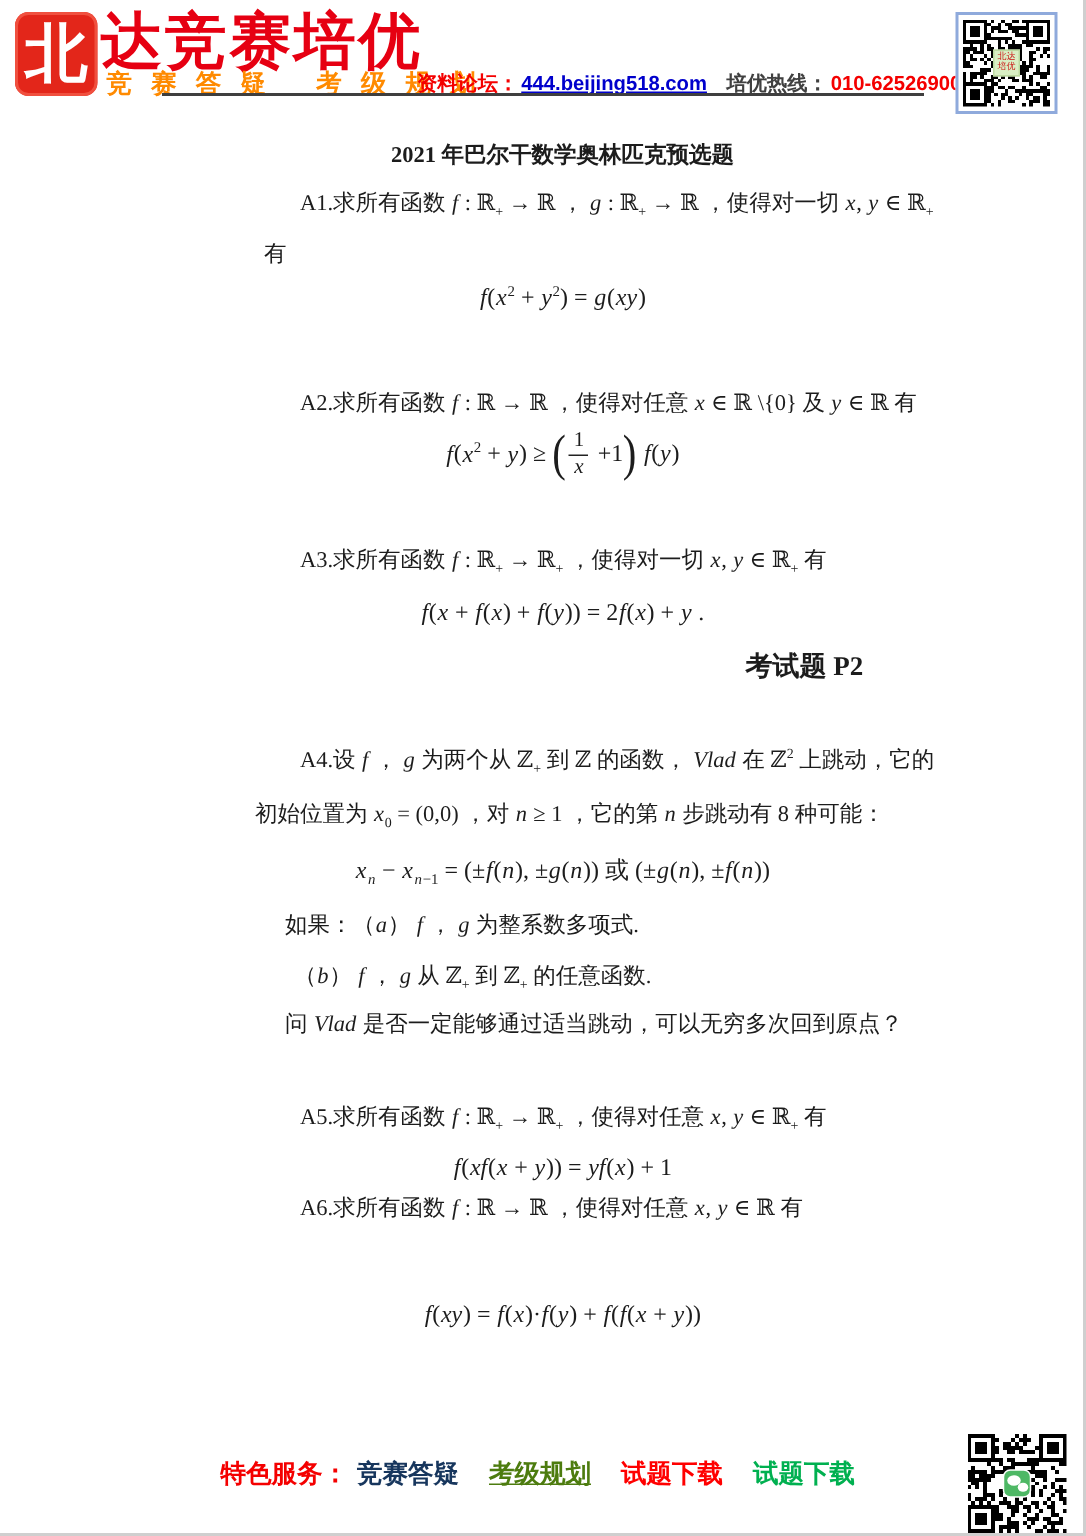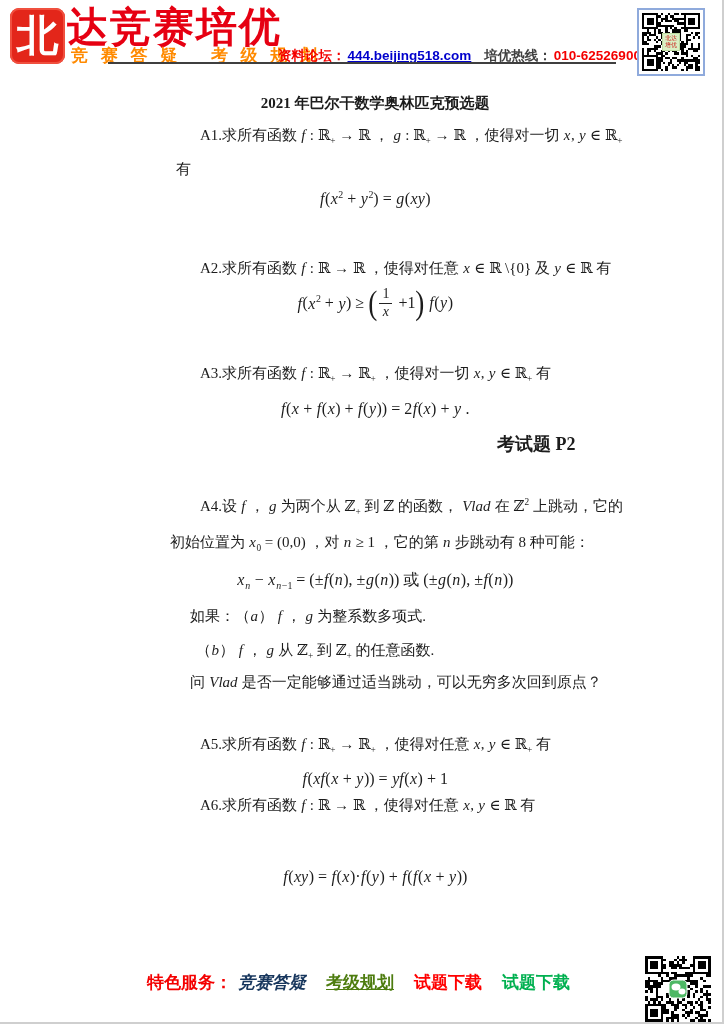--- a/index.html
+++ b/index.html
@@ -353,21 +353,21 @@
   <div class="line math" style="left:196px;top:641px;">（<i>b</i>） <i>f</i> ， <i>g</i> 从 ℤ<sub>+</sub> 到 ℤ<sub>+</sub> 的任意函数.</div>
   <div class="line math" style="left:190px;top:673px;">问 <i>Vlad</i> 是否一定能够通过适当跳动，可以无穷多次回到原点？</div>
 
   <div class="line math" style="left:200px;top:735px;">A5.求所有函数 <i>f</i> : ℝ<sub>+</sub> → ℝ<sub>+</sub> ，使得对任意 <i>x</i>, <i>y</i> ∈ ℝ<sub>+</sub> 有</div>
   <div class="formula math" style="top:770px;"><i>f</i>(<i>xf</i>(<i>x</i> + <i>y</i>)) = <i>yf</i>(<i>x</i>) + 1</div>
 
   <div class="line math" style="left:200px;top:796px;">A6.求所有函数 <i>f</i> : ℝ → ℝ ，使得对任意 <i>x</i>, <i>y</i> ∈ ℝ 有</div>
   <div class="formula math" style="top:868px;"><i>f</i>(<i>xy</i>) = <i>f</i>(<i>x</i>)·<i>f</i>(<i>y</i>) + <i>f</i>(<i>f</i>(<i>x</i> + <i>y</i>))</div>
 
   <div class="footer">
-    <span class="svc-label" style="color: rgb(244, 0, 0);">特色服务：</span><span class="svc" style="color: rgb(23, 54, 93); font-style: italic;">竞赛答疑</span><span class="svc" style="color: #4d7c0f; text-decoration: underline;">考级规划</span><span class="svc" style="color: rgb(255, 0, 0);">试题下载</span><span class="svc" style="color: rgb(0, 176, 80);">试题下载</span>
+    <span class="svc-label" style="color: rgb(244, 0, 0);">特色服务：</span><span class="svc" style="color: rgb(23, 54, 93);">竞赛答疑</span><span class="svc" style="color: #4d7c0f; text-decoration: underline;">考级规划</span><span class="svc" style="color: rgb(255, 0, 0);">试题下载</span><span class="svc" style="color: rgb(0, 176, 80);">试题下载</span>
   </div>
 
   <div class="qr qr-bottom">
       <svg width="66" height="66" viewBox="0 0 25 25" xmlns="http://www.w3.org/2000/svg" shape-rendering="crispEdges">
         <rect width="25" height="25" fill="#fff"></rect>
         <rect x="0" y="0" width="7" height="7" fill="#000"></rect>
         <rect x="1" y="1" width="5" height="5" fill="#fff"></rect>
         <rect x="2" y="2" width="3" height="3" fill="#000"></rect>
         <rect x="18" y="0" width="7" height="7" fill="#000"></rect>
         <rect x="19" y="1" width="5" height="5" fill="#fff"></rect>

